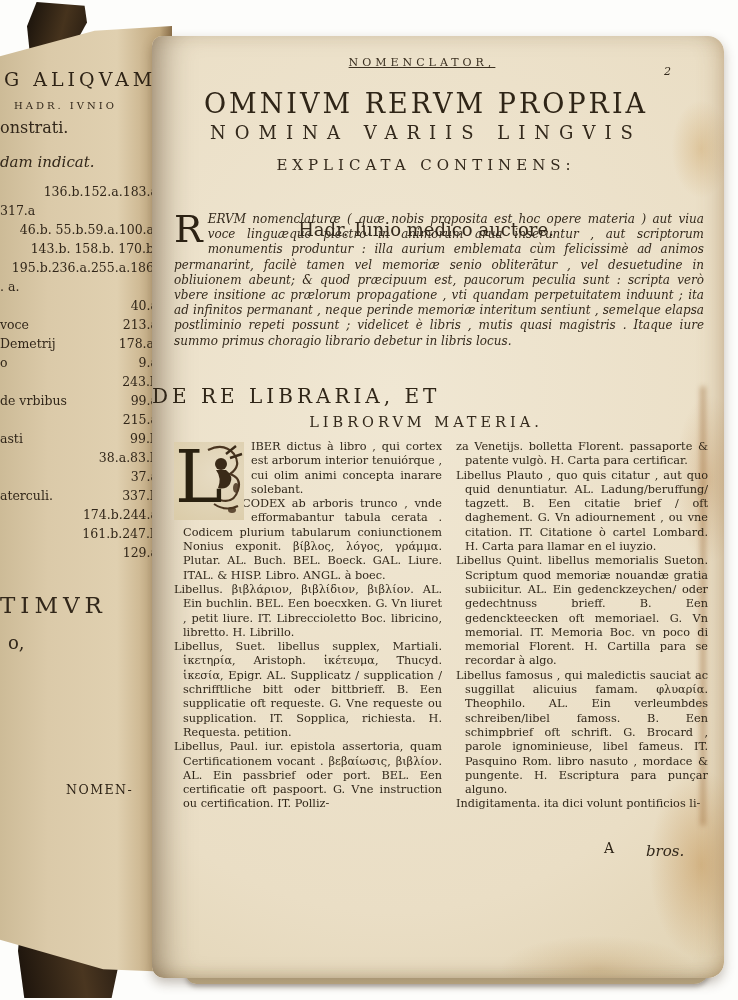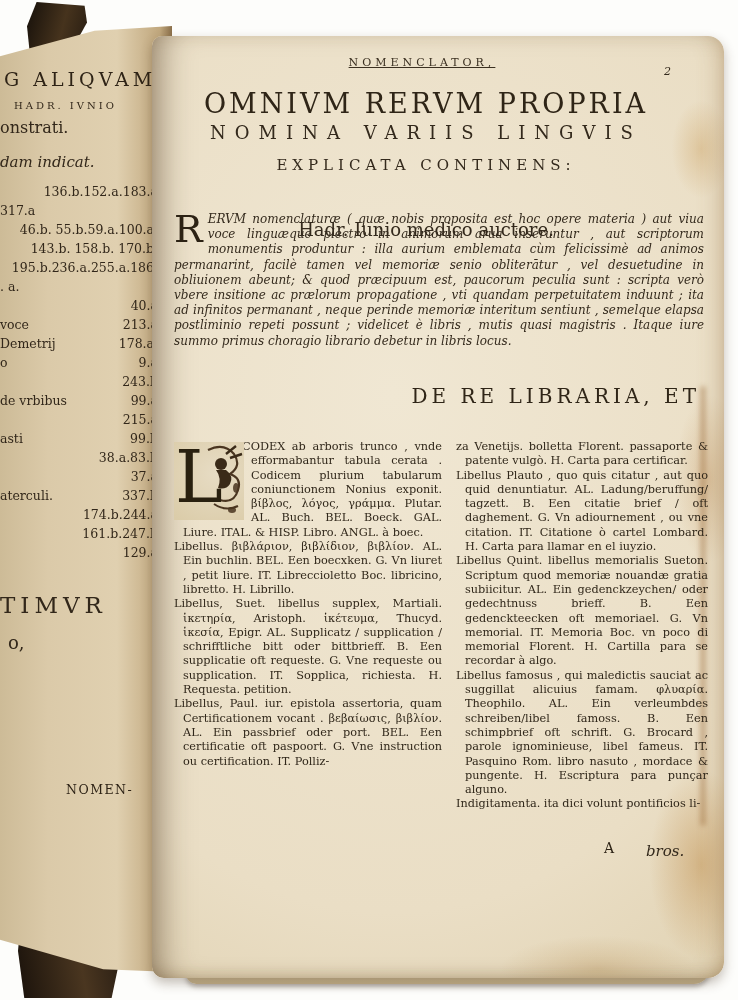--- a/index.html
+++ b/index.html
@@ -65,21 +65,21 @@
     background:rgba(140,85,35,0.35);border-radius:3px;filter:blur(2.5px);
   }
   .running-head{position:absolute;top:20px;left:0;width:540px;text-align:center;font-size:11px;letter-spacing:4px;color:#3a2f20;text-decoration:underline;}
   .page-num{position:absolute;top:29px;left:512px;font-size:11px;font-style:italic;}
   .title-1{position:absolute;top:52px;left:0;width:548px;text-align:center;font-size:27px;letter-spacing:3px;white-space:nowrap;color:#2f2517;}
   .title-2{position:absolute;top:86px;left:0;width:548px;text-align:center;font-size:18px;letter-spacing:9px;white-space:nowrap;}
   .title-3{position:absolute;top:120px;left:0;width:548px;text-align:center;font-size:15px;letter-spacing:5px;white-space:nowrap;}
   .title-4{position:absolute;top:144px;left:0;width:548px;text-align:center;font-size:18px;margin-top:39px;}
   .intro{position:absolute;top:176px;left:22px;width:530px;margin:0;font-size:12px;font-style:italic;line-height:15.2px;text-align:justify;color:#342a1d;}
   .dropcap{float:left;font-size:38px;line-height:31px;padding:2px 5px 0 0;font-style:normal;color:#2c2214;}
-  .sec-1{position:absolute;top:348px;left:0;width:548px;text-align:right;font-size:20px;letter-spacing:4px;white-space:nowrap;color:#2f2517;}
+  .sec-1{position:absolute;top:348px;left:0;width:548px;text-align:left;font-size:20px;letter-spacing:4px;white-space:nowrap;color:#2f2517;}
   .sec-2{position:absolute;top:378px;left:0;width:548px;text-align:center;font-size:14.5px;letter-spacing:4px;white-space:nowrap;}
   .cols{position:absolute;top:404px;left:22px;width:534px;height:398px;display:flex;gap:14px;overflow:hidden;}
   .col{font-size:11.3px;line-height:14.3px;text-align:justify;color:#30271a;}
   .col-left{width:268px;}
   .col-right{flex:1;}
   .entry{margin:0;padding-left:9px;text-indent:-9px;}
   .entry.lead{padding-left:0;text-indent:0;}
   .woodcut{
     float:left;width:70px;height:78px;margin:2px 7px 2px 0;position:relative;
     background:radial-gradient(60px 60px at 60% 40%, #e7dcc4, #dbcca9);
@@ -216,35 +216,37 @@
   <div class="page-num">2</div>
 
   <div class="title-1">OMNIVM RERVM PROPRIA</div>
   <div class="title-2">NOMINA VARIIS LINGVIS</div>
   <div class="title-3">EXPLICATA CONTINENS:</div>
   <div class="title-4">Hadr. Iunio medico auctore.</div>
 
   <p class="intro"><span class="dropcap">R</span><span>ERVM nomenclaturæ ( quæ nobis proposita est hoc opere materia ) aut viua voce linguæque plectro in animorum arua inseruntur , aut scriptorum monumentis produntur : illa aurium emblemata cùm felicissimè ad animos permanarint, facilè tamen vel memoriæ senio obliterātur , vel desuetudine in obliuionem abeunt; &amp; quod præcipuum est, paucorum peculia sunt : scripta verò vbere insitione ac prælorum propagatione , vti quandam perpetuitatem induunt ; ita ad infinitos permanant , neque perinde memoriæ interitum sentiunt , semelque elapsa postliminio repeti possunt ; videlicet è libris , mutis quasi magistris . Itaque iure summo primus choragio librario debetur in libris locus.</span></p>
 
   <div class="sec-1">DE RE LIBRARIA, ET</div>
+  <div class="sec-2">LIBRORVM MATERIA.</div>
 
   <div class="cols">
     <div class="col col-left">
       <div class="woodcut">
         <svg class="wc-art" width="70" height="78" viewBox="0 0 70 78">
           <path d="M34 8 q16 -8 26 4 q8 12 -4 20 q12 4 8 16 q-4 14 -18 10" stroke="#4a3520" stroke-width="2.2" fill="none"></path>
           <path d="M40 62 q12 8 24 2" stroke="#4a3520" stroke-width="2" fill="none"></path>
           <circle cx="47" cy="22" r="6" fill="#3a2a18"></circle>
           <path d="M42 28 q6 8 2 18 q8 2 12 -4 q4 -8 -4 -14 z" fill="#3a2a18"></path>
           <path d="M52 12 l10 -8 M56 16 l12 -4" stroke="#3a2a18" stroke-width="2.4"></path>
           <ellipse cx="62" cy="46" rx="3" ry="5" fill="#4a3520" opacity="0.85"></ellipse>
           <ellipse cx="58" cy="68" rx="4" ry="3" fill="#4a3520" opacity="0.85"></ellipse>
         </svg>
         <span class="wc-letter">L</span>
       </div>
+      <p class="entry lead">IBER dictus à libro , qui cortex est arborum interior tenuiórque , cui olim animi concepta inarare solebant.</p>
       <div>
 
           <p class="entry">CODEX ab arboris trunco , vnde efformabantur tabula cerata . Codicem plurium tabularum coniunctionem Nonius exponit. βίβλος, λόγος, γράμμα. Plutar. AL. Buch. BEL. Boeck. GAL. Liure. ITAL. &amp; HISP. Libro. ANGL. à boec.</p>
 
           <p class="entry">Libellus. βιβλάριον, βιβλίδιον, βιβλίον. AL. Ein buchlin. BEL. Een boecxken. G. Vn liuret , petit liure. IT. Libreccioletto Boc. libricino, libretto. H. Librillo.</p>
 
           <p class="entry">Libellus, Suet. libellus supplex, Martiali. ἱκετηρία, Aristoph. ἱκέτευμα, Thucyd. ἱκεσία, Epigr. AL. Supplicatz / supplication / schrifftliche bitt oder bittbrieff. B. Een supplicatie oft requeste. G. Vne requeste ou supplication. IT. Sopplica, richiesta. H. Requesta. petition.</p>
 
           <p class="entry">Libellus, Paul. iur. epistola assertoria, quam Certificationem vocant . βεβαίωσις, βιβλίον. AL. Ein passbrief oder port. BEL. Een certificatie oft paspoort. G. Vne instruction ou certification. IT. Polliz-</p>
         </div>

